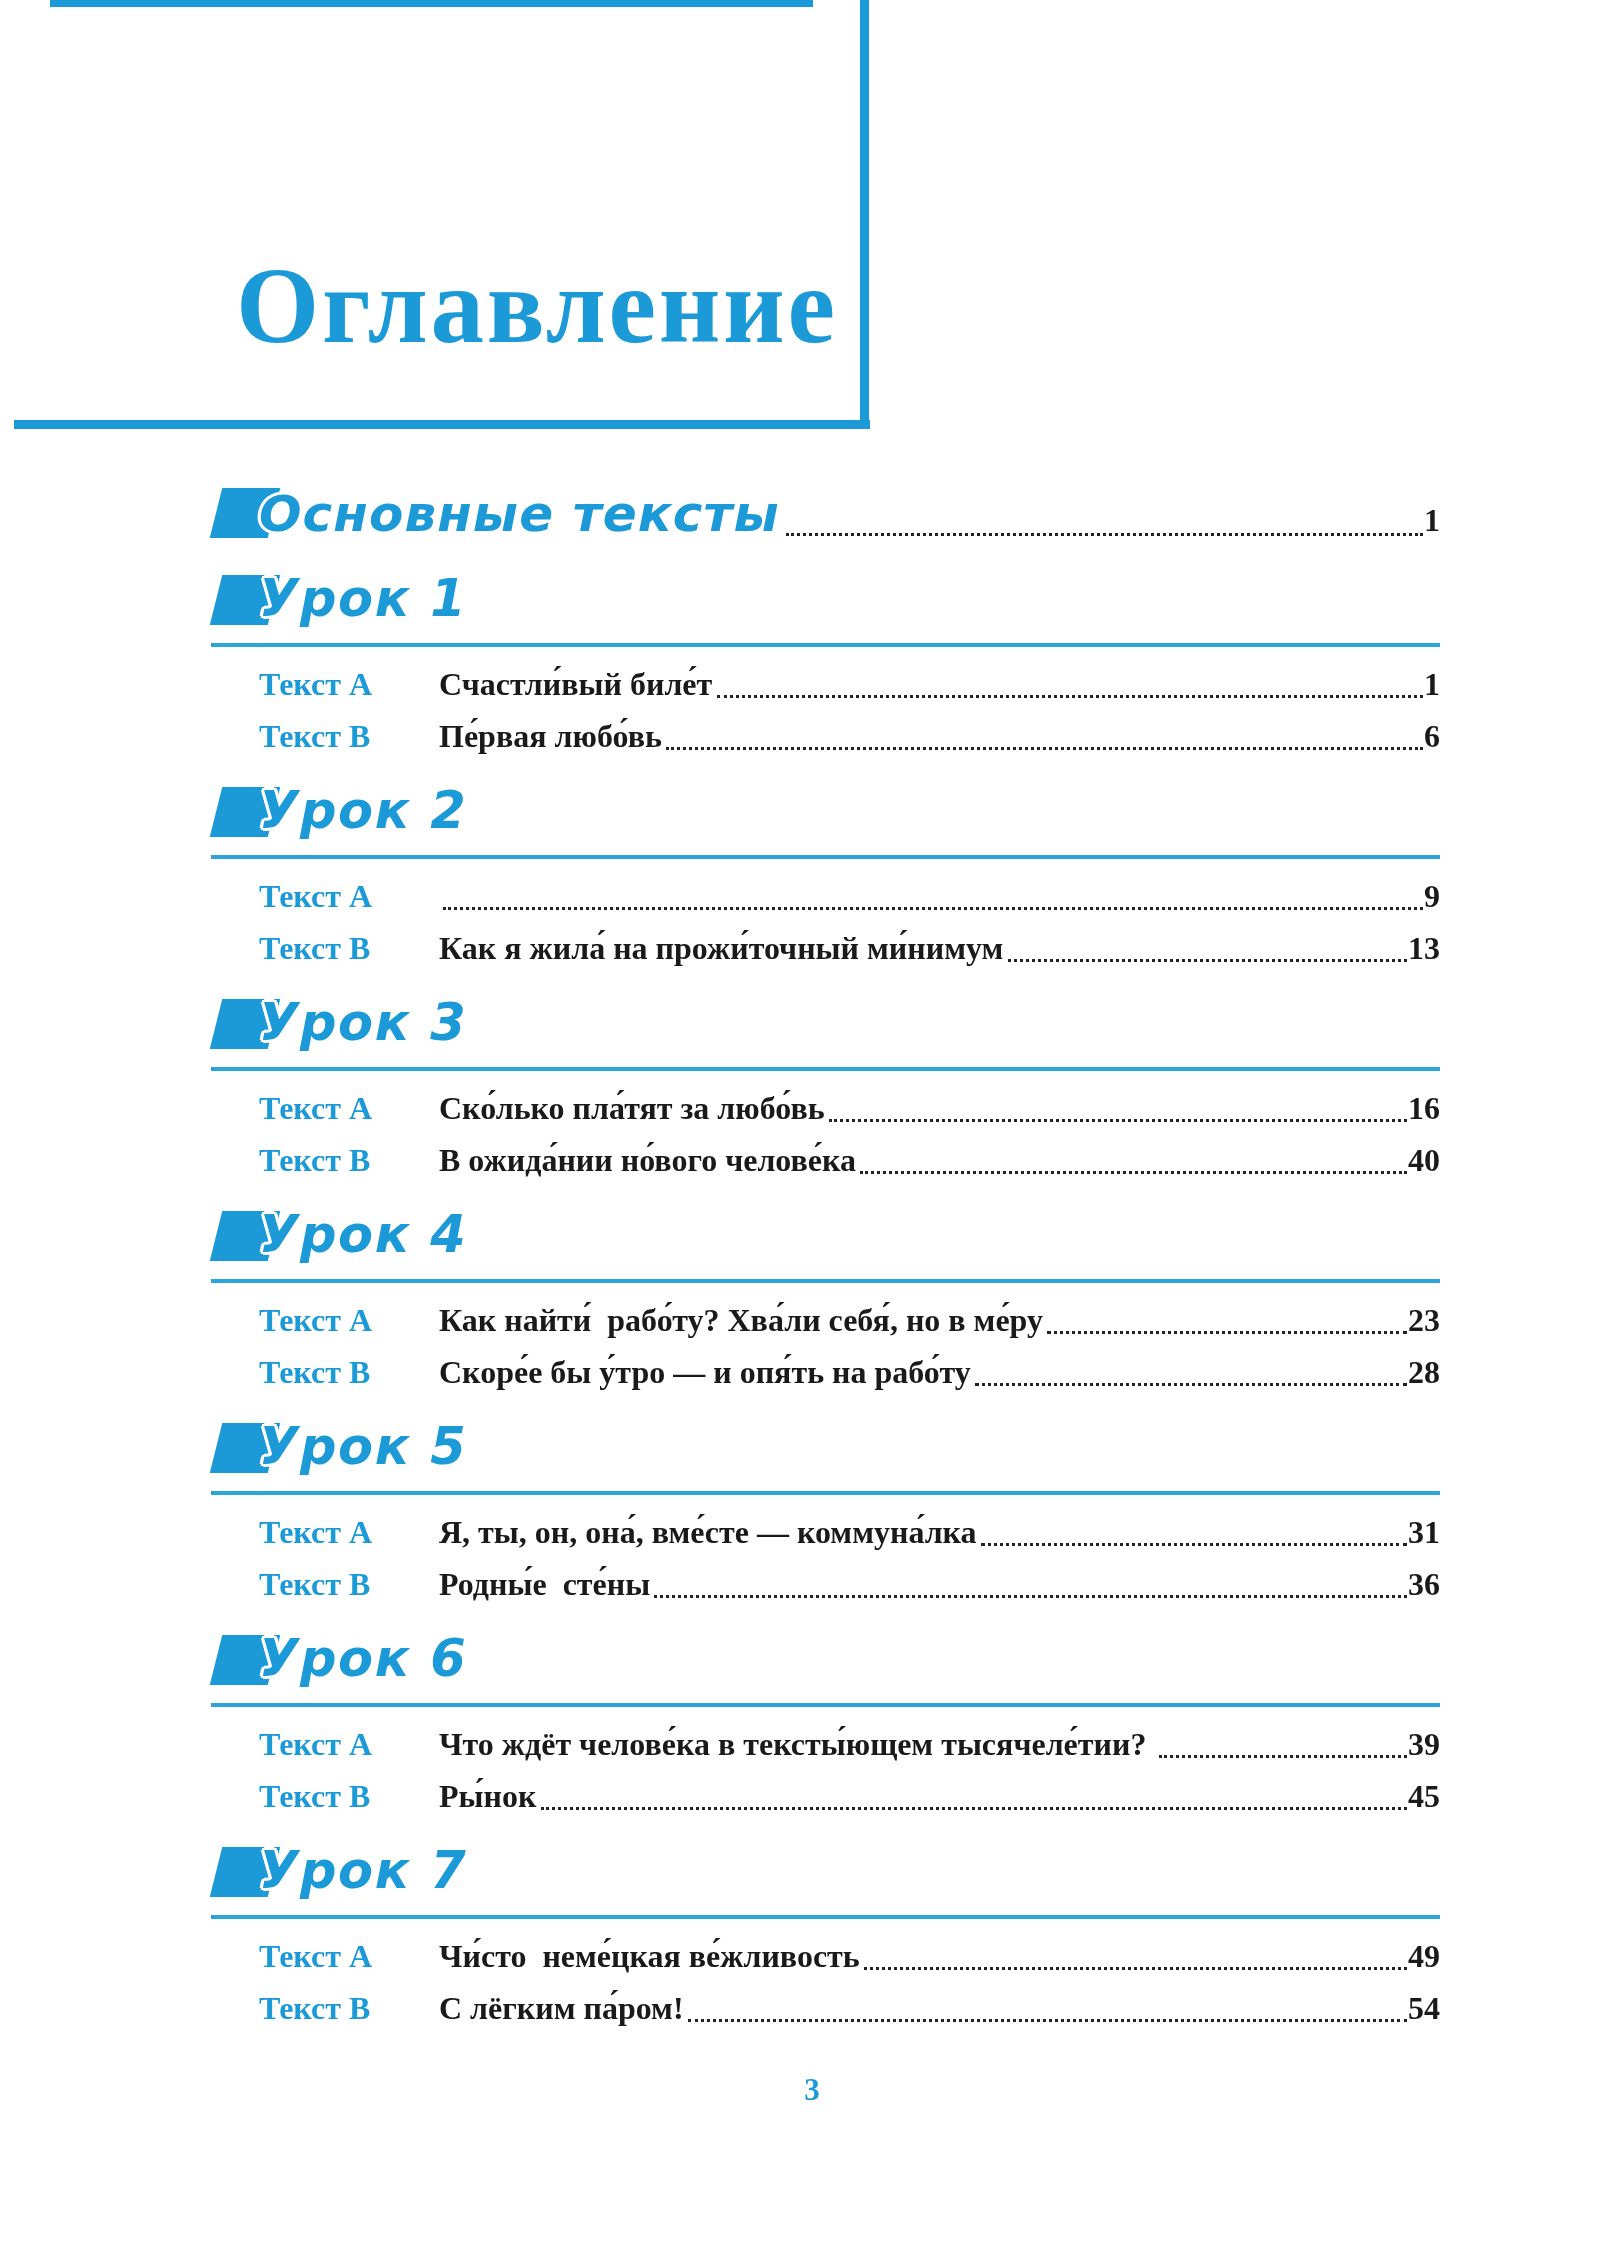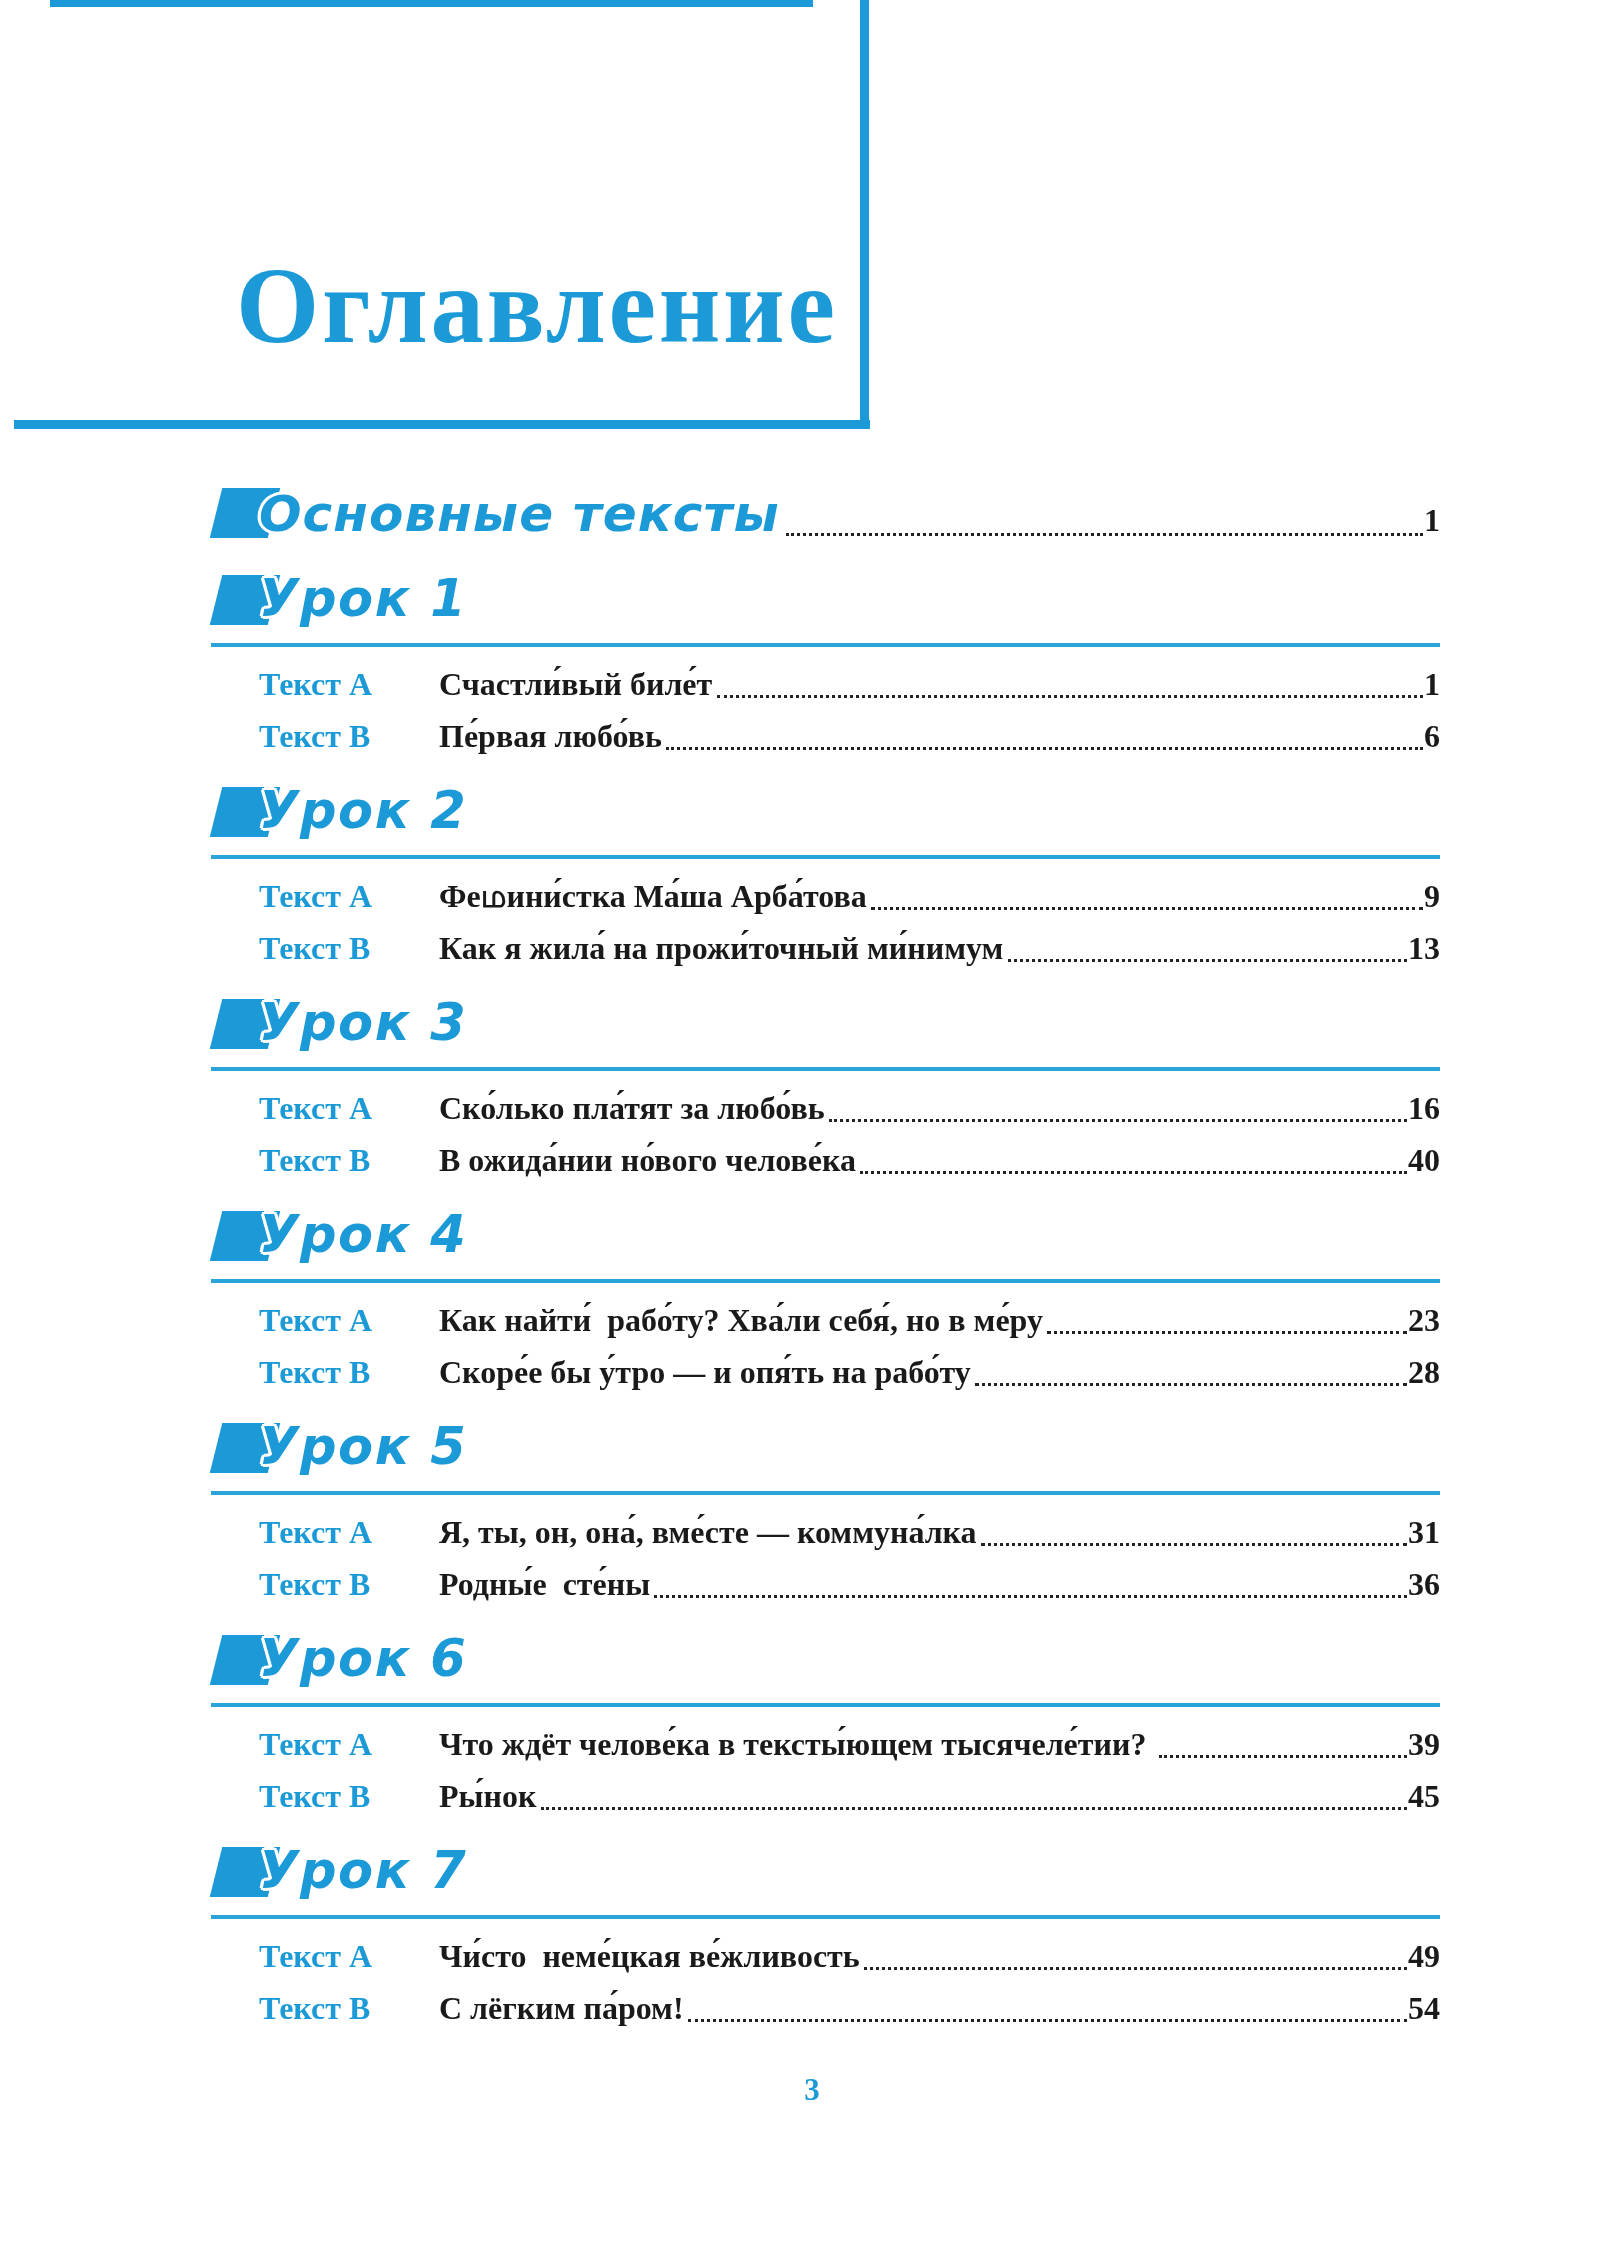--- a/index.html
+++ b/index.html
@@ -124,21 +124,20 @@
 
     <div class="lesson">
       <div class="lesson-heading">
         <span class="marker"></span>
         <span class="lesson-title">Урок 2</span>
         <span class="hrule"></span>
       </div>
       <div class="rows">
         <div class="row">
           <span class="row-label">Текст А</span>
-          <span class="row-title">Феமини́стка Ма́ша Арба́това</span>
           <span class="dots"></span>
           <span class="row-page">9</span>
         </div>
         <div class="row">
           <span class="row-label">Текст В</span>
           <span class="row-title">Как я жила́ на прожи́точный ми́нимум</span>
           <span class="dots"></span>
           <span class="row-page">13</span>
         </div>
       </div>

